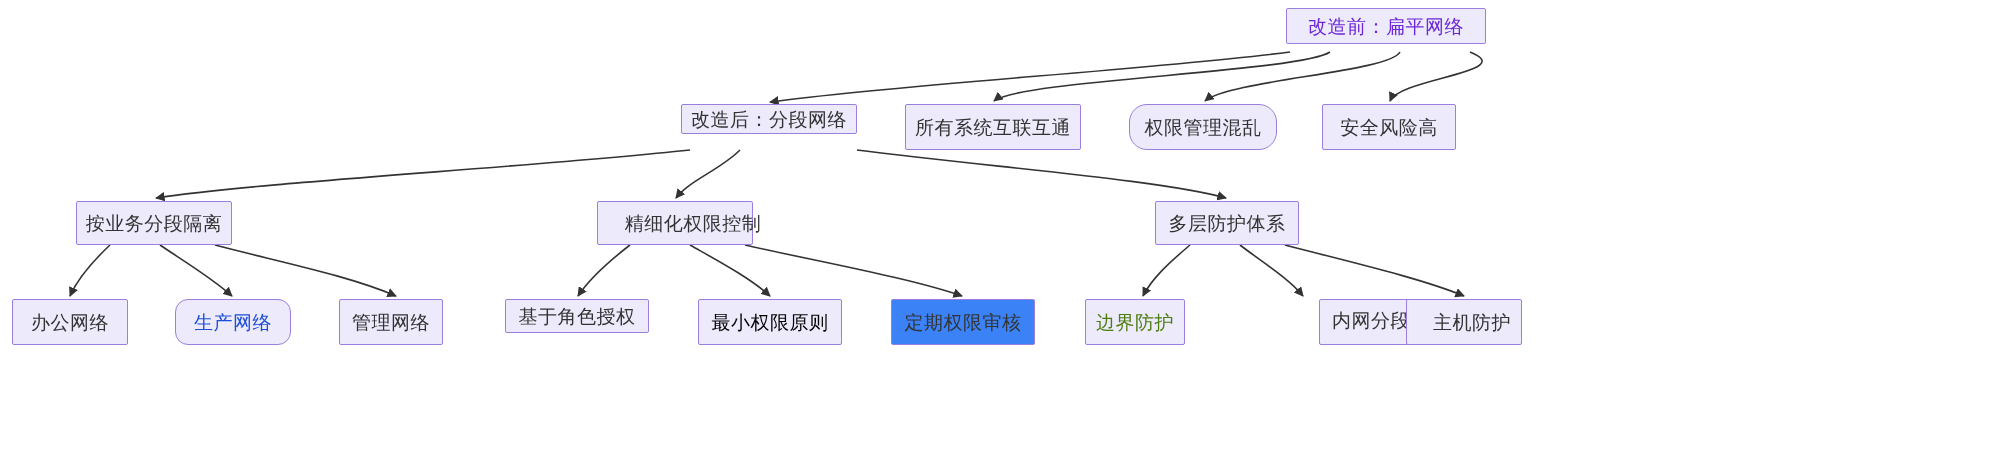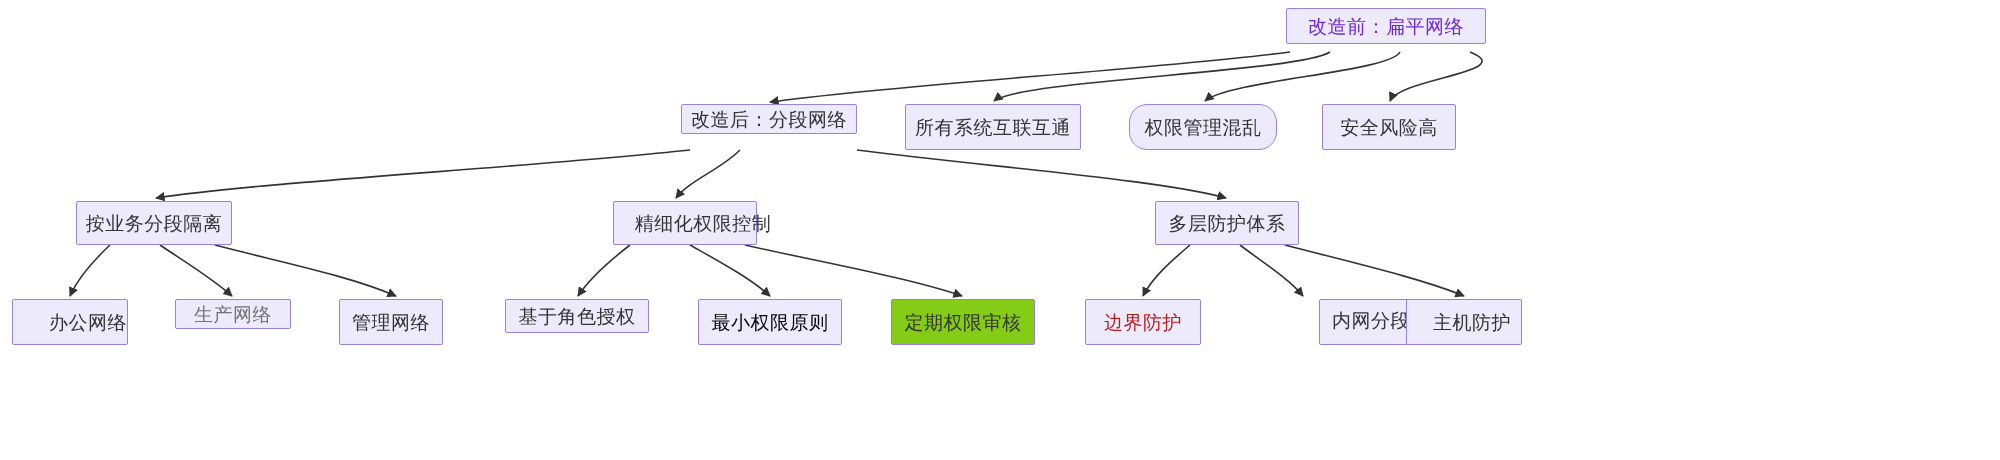--- a/index.html
+++ b/index.html
@@ -98,45 +98,45 @@
       </div>
       <div class="node" style="left: 1129px; top: 104px; width: 148px; height: 46px; background: rgb(236, 234, 251); border-color: rgb(155, 127, 224); color: rgb(51, 51, 51); border-radius: 18px;">
         <span class="node-label">权限管理混乱</span>
       </div>
       <div class="node" style="left: 1322px; top: 104px; width: 134px; height: 46px; background: rgb(236, 234, 251); border-color: rgb(155, 127, 224); color: rgb(51, 51, 51);">
         <span class="node-label">安全风险高</span>
       </div>
       <div class="node" style="left: 76px; top: 201px; width: 156px; height: 44px; background: rgb(236, 234, 251); border-color: rgb(155, 127, 224); color: rgb(51, 51, 51);">
         <span class="node-label">按业务分段隔离</span>
       </div>
-      <div class="node" style="left: 613px; top: 201px; width: 144px; height: 44px; background: rgb(236, 234, 251); border-color: rgb(155, 127, 224); color: rgb(51, 51, 51); padding-left: 36px;">
+      <div class="node" style="left: 597px; top: 201px; width: 156px; height: 44px; background: rgb(236, 234, 251); border-color: rgb(155, 127, 224); color: rgb(51, 51, 51); padding-left: 36px;">
         <span class="node-label">精细化权限控制</span>
       </div>
       <div class="node" style="left: 1155px; top: 201px; width: 144px; height: 44px; background: rgb(236, 234, 251); border-color: rgb(155, 127, 224); color: rgb(51, 51, 51);">
         <span class="node-label">多层防护体系</span>
       </div>
-      <div class="node" style="left: 12px; top: 299px; width: 116px; height: 46px; background: rgb(236, 234, 251); border-color: rgb(155, 127, 224); color: rgb(51, 51, 51); justify-content: flex-end;">
+      <div class="node" style="left: 12px; top: 299px; width: 116px; height: 46px; background: rgb(236, 234, 251); border-color: rgb(155, 127, 224); color: rgb(51, 51, 51);">
         <span class="node-label">办公网络</span>
       </div>
-      <div class="node" style="left: 175px; top: 299px; width: 116px; height: 30px; background: rgb(236, 234, 251); border-color: rgb(155, 127, 224); color: #737373;">
+      <div class="node" style="left: 175px; top: 299px; width: 116px; height: 46px; background: rgb(236, 234, 251); border-color: rgb(155, 127, 224); color: #1d4ed8; border-radius: 13px;">
         <span class="node-label">生产网络</span>
       </div>
       <div class="node" style="left: 339px; top: 299px; width: 104px; height: 46px; background: rgb(236, 234, 251); border-color: rgb(155, 127, 224); color: rgb(51, 51, 51);">
         <span class="node-label">管理网络</span>
       </div>
       <div class="node" style="left: 505px; top: 299px; width: 144px; height: 34px; background: rgb(236, 234, 251); border-color: rgb(155, 127, 224); color: rgb(51, 51, 51);">
         <span class="node-label">基于角色授权</span>
       </div>
       <div class="node" style="left: 698px; top: 299px; width: 144px; height: 46px; background: rgb(236, 234, 251); border-color: rgb(155, 127, 224); color: #000000;">
         <span class="node-label">最小权限原则</span>
       </div>
-      <div class="node" style="left: 891px; top: 299px; width: 144px; height: 46px; background: #84cc16; border-color: rgb(155, 127, 224); color: rgb(51, 51, 51);">
+      <div class="node" style="left: 891px; top: 299px; width: 144px; height: 46px; background: #3b82f6; border-color: rgb(155, 127, 224); color: rgb(51, 51, 51);">
         <span class="node-label">定期权限审核</span>
       </div>
-      <div class="node" style="left: 1085px; top: 299px; width: 116px; height: 46px; background: rgb(236, 234, 251); border-color: rgb(155, 127, 224); color: #b91c1c;">
+      <div class="node" style="left: 1085px; top: 299px; width: 100px; height: 46px; background: rgb(236, 234, 251); border-color: rgb(155, 127, 224); color: #4d7c0f;">
         <span class="node-label">边界防护</span>
       </div>
       <div class="node" style="left: 1319px; top: 299px; width: 104px; height: 46px; background: rgb(236, 234, 251); border-color: rgb(155, 127, 224); color: rgb(51, 51, 51); font-family: Liberation Mono, monospace;">
         <span class="node-label">内网分段</span>
       </div>
       <div class="node" style="left: 1406px; top: 299px; width: 116px; height: 46px; background: rgb(236, 234, 251); border-color: rgb(155, 127, 224); color: rgb(51, 51, 51); padding-left: 16px;">
         <span class="node-label">主机防护</span>
       </div>
     </div>
 

